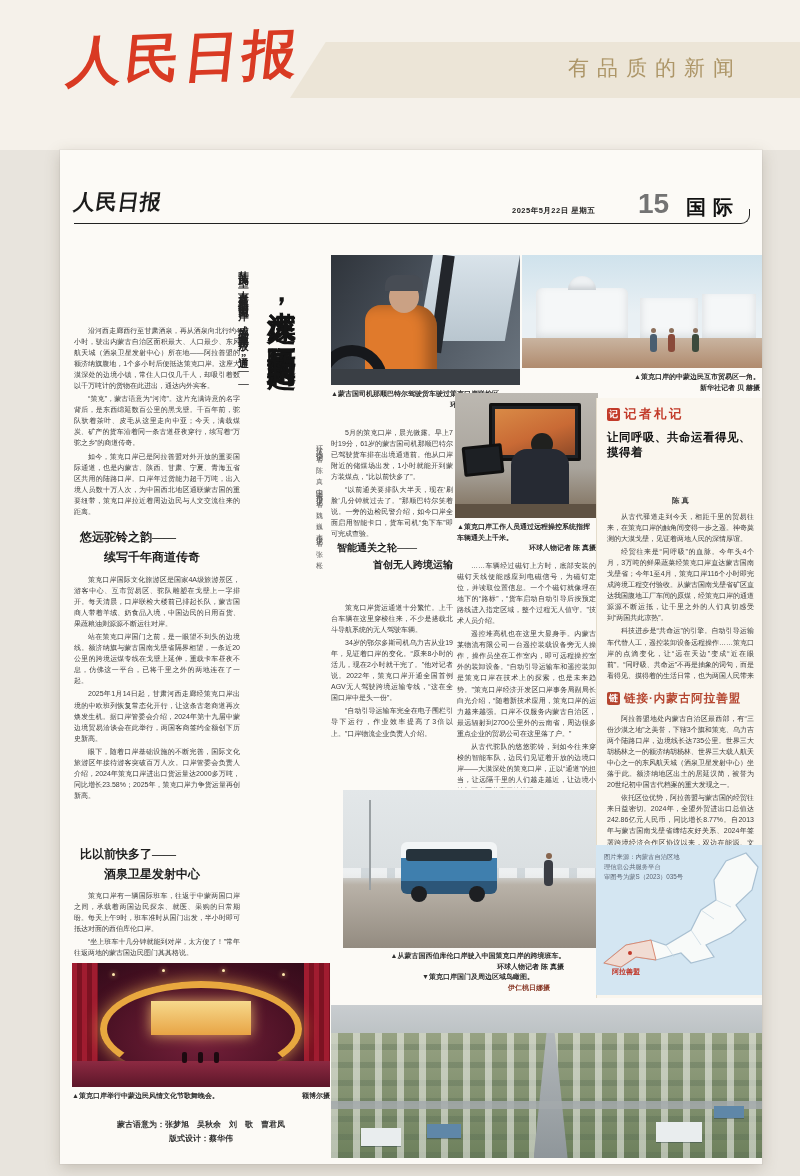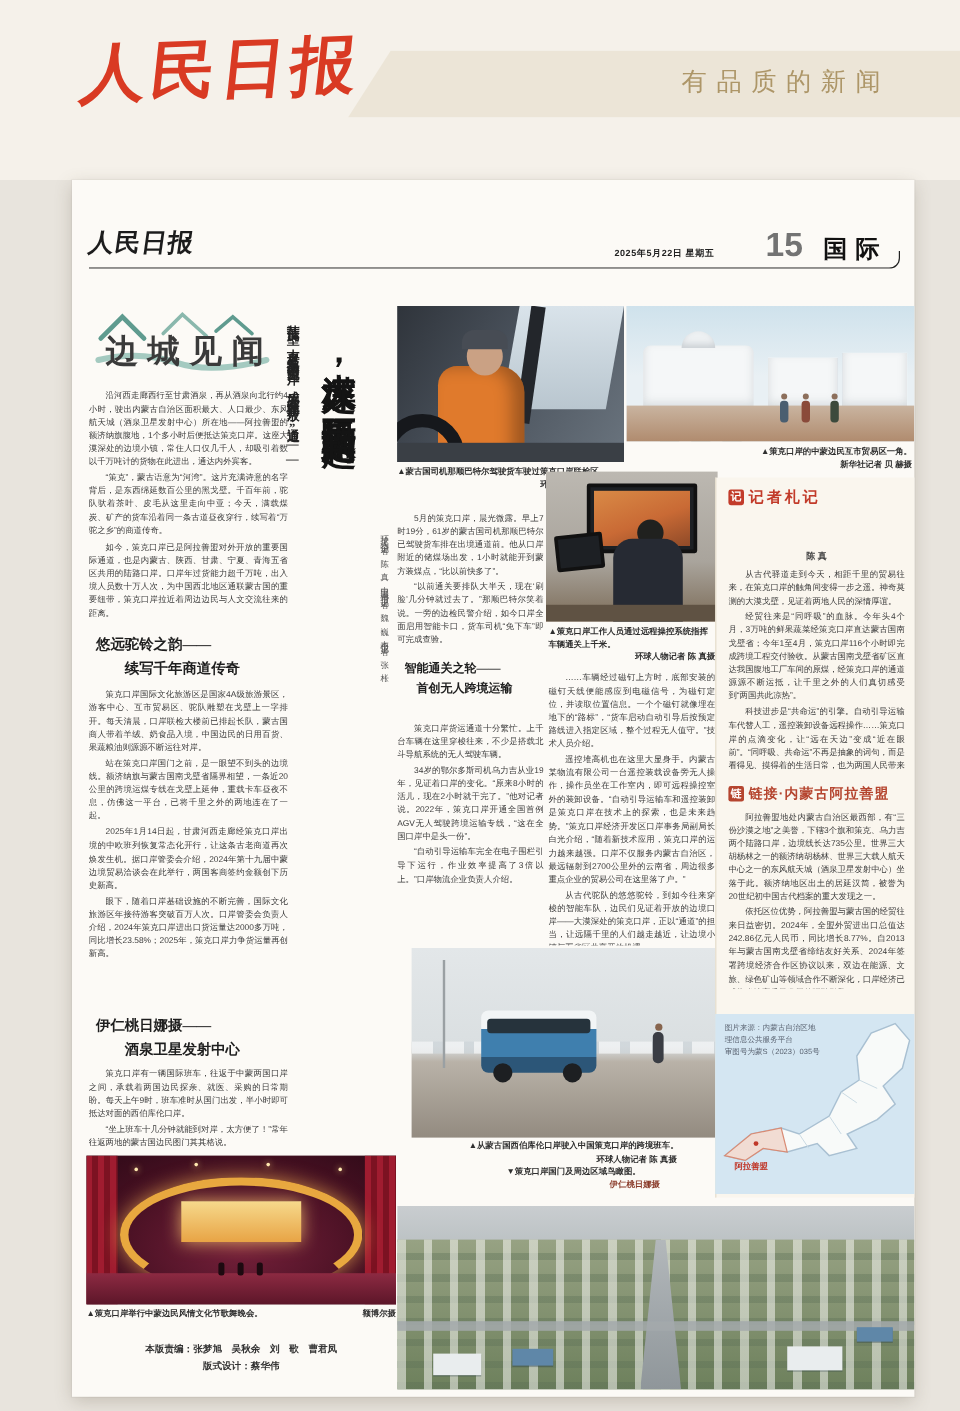--- a/index.html
+++ b/index.html
@@ -180,47 +180,38 @@
 <div class="abs slogan">有品质的新闻</div>
 
 <div class="abs sheet">
 
   <div class="abs ph-logo">人民日报</div>
   <div class="abs ph-date">2025年5月22日 星期五</div>
   <div class="abs ph-num">15</div>
   <div class="abs ph-section">国际</div>
   <div class="abs ph-rule"></div>
 
-  <div class="abs badge">
-    <svg width="152" height="64" viewBox="0 0 152 64">
-      <path d="M8 26 L26 8 L44 26" fill="none" stroke="#5f9b8f" stroke-width="4" stroke-linecap="round"></path>
-      <path d="M60 22 L76 6 L96 24" fill="none" stroke="#8ab8ad" stroke-width="3" stroke-linecap="round"></path>
-      <path d="M104 20 L118 8 L134 22" fill="none" stroke="#5f9b8f" stroke-width="3" stroke-linecap="round"></path>
-      <path d="M6 44 Q40 36 70 46 T146 44" fill="none" stroke="#7fb5aa" stroke-width="5" stroke-linecap="round" opacity=".7"></path>
-      <text x="12" y="46" font-size="27" font-weight="bold" fill="#3a3a3a" font-family="Liberation Serif, DejaVu Serif, serif" letter-spacing="8">边城见闻</text>
-    </svg>
-  </div>
 
   <div class="abs tblock cols" style="left:14px; top:175px; width:166px; height:198px;">
       <p class="para">沿河西走廊西行至甘肃酒泉，再从酒泉向北行约4小时，驶出内蒙古自治区面积最大、人口最少、东风航天城（酒泉卫星发射中心）所在地——阿拉善盟的额济纳旗腹地，1个多小时后便抵达策克口岸。这座大漠深处的边境小镇，常住人口仅几千人，却吸引着数以千万吨计的货物在此进出，通达内外宾客。</p>
       <p class="para">“策克”，蒙古语意为“河湾”。这片充满诗意的名字背后，是东西绵延数百公里的黑戈壁。千百年前，驼队驮着茶叶、皮毛从这里走向中亚；今天，满载煤炭、矿产的货车沿着同一条古道昼夜穿行，续写着“万驼之乡”的商道传奇。</p>
       <p class="para">如今，策克口岸已是阿拉善盟对外开放的重要国际通道，也是内蒙古、陕西、甘肃、宁夏、青海五省区共用的陆路口岸。口岸年过货能力超千万吨，出入境人员数十万人次，为中国西北地区通联蒙古国的重要纽带，策克口岸拉近着周边边民与人文交流往来的距离。</p>
     </div>
   <div class="abs colhead" style="left:14px; top:377px; width:166px;">
     <span class="l1">悠远驼铃之韵——</span>
     <span class="l2">续写千年商道传奇</span>
   </div>
   <div class="abs tblock cols" style="left:14px; top:424px; width:166px; height:266px;">
       <p class="para">策克口岸国际文化旅游区是国家4A级旅游景区，游客中心、互市贸易区、驼队雕塑在戈壁上一字排开。每天清晨，口岸联检大楼前已排起长队，蒙古国商人带着羊绒、奶食品入境，中国边民的日用百货、果蔬粮油则源源不断运往对岸。</p>
       <p class="para">站在策克口岸国门之前，是一眼望不到头的边境线。额济纳旗与蒙古国南戈壁省隔界相望，一条近20公里的跨境运煤专线在戈壁上延伸，重载卡车昼夜不息，仿佛这一平台，已将千里之外的两地连在了一起。</p>
       <p class="para">2025年1月14日起，甘肃河西走廊经策克口岸出境的中欧班列恢复常态化开行，让这条古老商道再次焕发生机。据口岸管委会介绍，2024年第十九届中蒙边境贸易洽谈会在此举行，两国客商签约金额创下历史新高。</p>
       <p class="para">眼下，随着口岸基础设施的不断完善，国际文化旅游区年接待游客突破百万人次。口岸管委会负责人介绍，2024年策克口岸进出口货运量达2000多万吨，同比增长23.58%；2025年，策克口岸力争货运量再创新高。</p>
     </div>
   <div class="abs colhead" style="left:14px; top:694px; width:166px;">
-    <span class="l1">伊仁桃日娜摄——</span>
+    <span class="l1">比以前快多了——</span>
     <span class="l2">酒泉卫星发射中心</span>
   </div>
   <div class="abs tblock cols" style="left:14px; top:740px; width:166px; height:70px;">
       <p class="para">策克口岸有一辆国际班车，往返于中蒙两国口岸之间，承载着两国边民探亲、就医、采购的日常期盼。每天上午9时，班车准时从国门出发，半小时即可抵达对面的西伯库伦口岸。</p>
       <p class="para">“坐上班车十几分钟就能到对岸，太方便了！”常年往返两地的蒙古国边民图门其其格说。</p>
     </div>
 
   <div class="abs kicker">茫茫戈壁、古老居延海边的策克口岸，成为五省区共用开放“通道”——</div>
   <div class="abs headline">大漠深处，远隔千里的人走到一起</div>
   <div class="abs byline-v">环球人物记者 陈 真　中国城市报记者 魏 巍　本报记者 张 枨</div>
@@ -254,23 +245,23 @@
   </div>
   <div class="abs caption" style="left:516px; top:222px; width:184px; text-align:right;">
     <div>▲策克口岸的中蒙边民互市贸易区一角。</div>
     <div class="credit">新华社记者 贝 赫摄</div>
   </div>
 
   <div class="abs tblock cols" style="left:271px; top:277px; width:122px; height:128px;">
       <p class="para">5月的策克口岸，晨光微露。早上7时19分，61岁的蒙古国司机那顺巴特尔已驾驶货车排在出境通道前。他从口岸附近的储煤场出发，1小时就能开到蒙方装煤点，“比以前快多了”。</p>
       <p class="para">“以前通关要排队大半天，现在‘刷脸’几分钟就过去了。”那顺巴特尔笑着说。一旁的边检民警介绍，如今口岸全面启用智能卡口，货车司机“免下车”即可完成查验。</p>
     </div>
-  <div class="abs colhead" style="left:271px; top:399px; width:122px; font-size:10px;">
+  <div class="abs colhead" style="left:271px; top:389px; width:122px; font-size:10px;">
     <span class="l1">智能通关之轮——</span>
-    <span class="l2" style="padding-left:16px;">首创无人跨境运输</span>
+    <span class="l2" style="padding-left:16px;text-align:right;">首创无人跨境运输</span>
   </div>
   <div class="abs tblock cols" style="left:271px; top:452px; width:122px; height:186px;">
       <p class="para">策克口岸货运通道十分繁忙。上千台车辆在这里穿梭往来，不少是搭载北斗导航系统的无人驾驶车辆。</p>
       <p class="para">34岁的鄂尔多斯司机乌力吉从业19年，见证着口岸的变化。“原来8小时的活儿，现在2小时就干完了。”他对记者说。2022年，策克口岸开通全国首例AGV无人驾驶跨境运输专线，“这在全国口岸中是头一份”。</p>
       <p class="para">“自动引导运输车完全在电子围栏引导下运行，作业效率提高了3倍以上。”口岸物流企业负责人介绍。</p>
     </div>
 
   <div class="abs photo monitor">
     <div class="scr s1">
         <div class="img"></div>
@@ -306,20 +297,21 @@
     <div class="credit" style="padding-right:26px;">环球人物记者 陈 真摄</div>
     <div>▼策克口岸国门及周边区域鸟瞰图。</div>
     <div class="credit" style="padding-right:40px; color:#8a3b2a;">伊仁桃日娜摄</div>
   </div>
 
   <div class="abs sidebar">
     <div class="sec-head">
       <div class="tag-ico">记</div>
       <div class="sec-label">记者札记</div>
     </div>
+    <div class="notes-title">让同呼吸、共命运看得见、摸得着</div>
     <div class="notes-byline">陈 真</div>
     <div class="tblock cols" style="height:168px;">
         <p class="para">从古代驿道走到今天，相距千里的贸易往来，在策克口岸的触角间变得一步之遥。神奇莫测的大漠戈壁，见证着两地人民的深情厚谊。</p>
         <p class="para">经贸往来是“同呼吸”的血脉。今年头4个月，3万吨的鲜果蔬菜经策克口岸直达蒙古国南戈壁省；今年1至4月，策克口岸116个小时即完成跨境工程交付验收。从蒙古国南戈壁省矿区直达我国腹地工厂车间的原煤，经策克口岸的通道源源不断运抵，让千里之外的人们真切感受到“两国共此凉热”。</p>
         <p class="para">科技进步是“共命运”的引擎。自动引导运输车代替人工，遥控装卸设备远程操作……策克口岸的点滴变化，让“远在天边”变成“近在眼前”。“同呼吸、共命运”不再是抽象的词句，而是看得见、摸得着的生活日常，也为两国人民带来了实实在在的获得感。</p>
       </div>
 
     <div class="sec-head" style="margin-top:12px;">
       <div class="tag-ico" style="background:#b5452f;">链</div>
       <div class="sec-label" style="color:#b5452f; font-size:11.5px; letter-spacing:1px;">链接·内蒙古阿拉善盟</div>
@@ -368,17 +360,17 @@
     <div class="lt" style="left:210px; top:10px;"></div>
     <div class="fig" style="left:110px;"></div>
     <div class="fig" style="left:126px;"></div>
     <div class="fig" style="left:142px;"></div>
   </div>
   <div class="abs caption" style="left:12px; top:941px; width:258px; display:flex; justify-content:space-between;">
     <span>▲策克口岸举行中蒙边民风情文化节歌舞晚会。</span>
     <span>额博尔摄</span>
   </div>
   <div class="abs footer-credits" style="left:12px; top:968px; width:258px;">
-    <div>本版责编：张梦旭　吴秋余　刘　歌　曹君凤</div>
+    <div>蒙古语意为：张梦旭　吴秋余　刘　歌　曹君凤</div>
     <div>版式设计：蔡华伟</div>
   </div>
 
 </div>
 
 </body></html>

